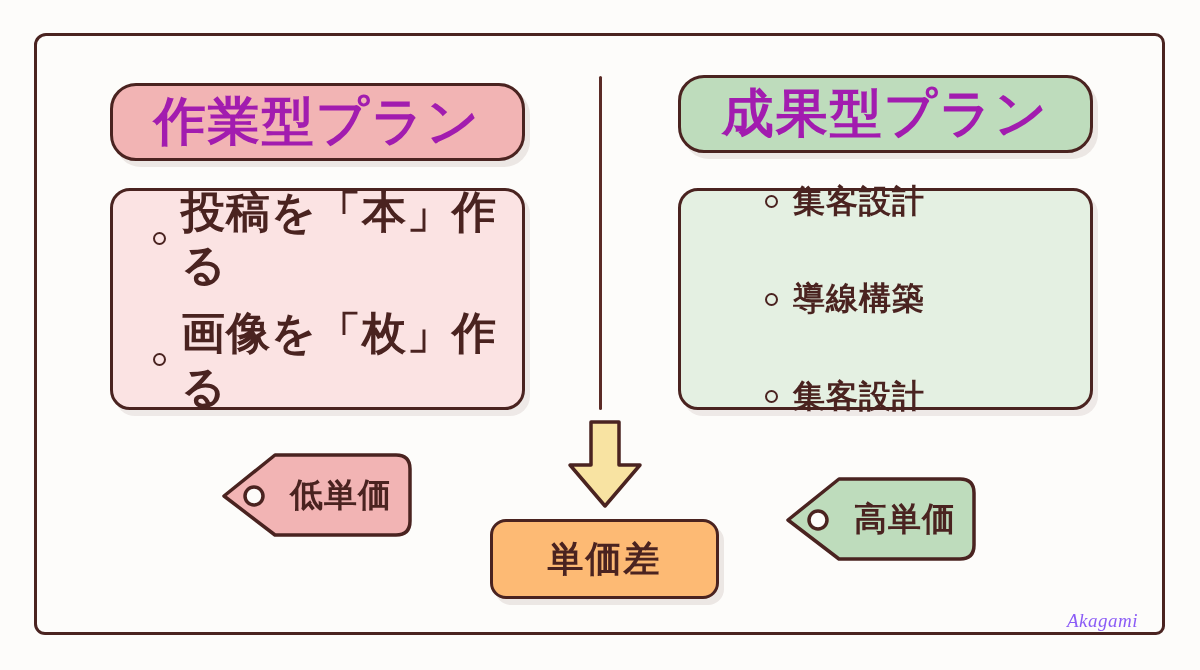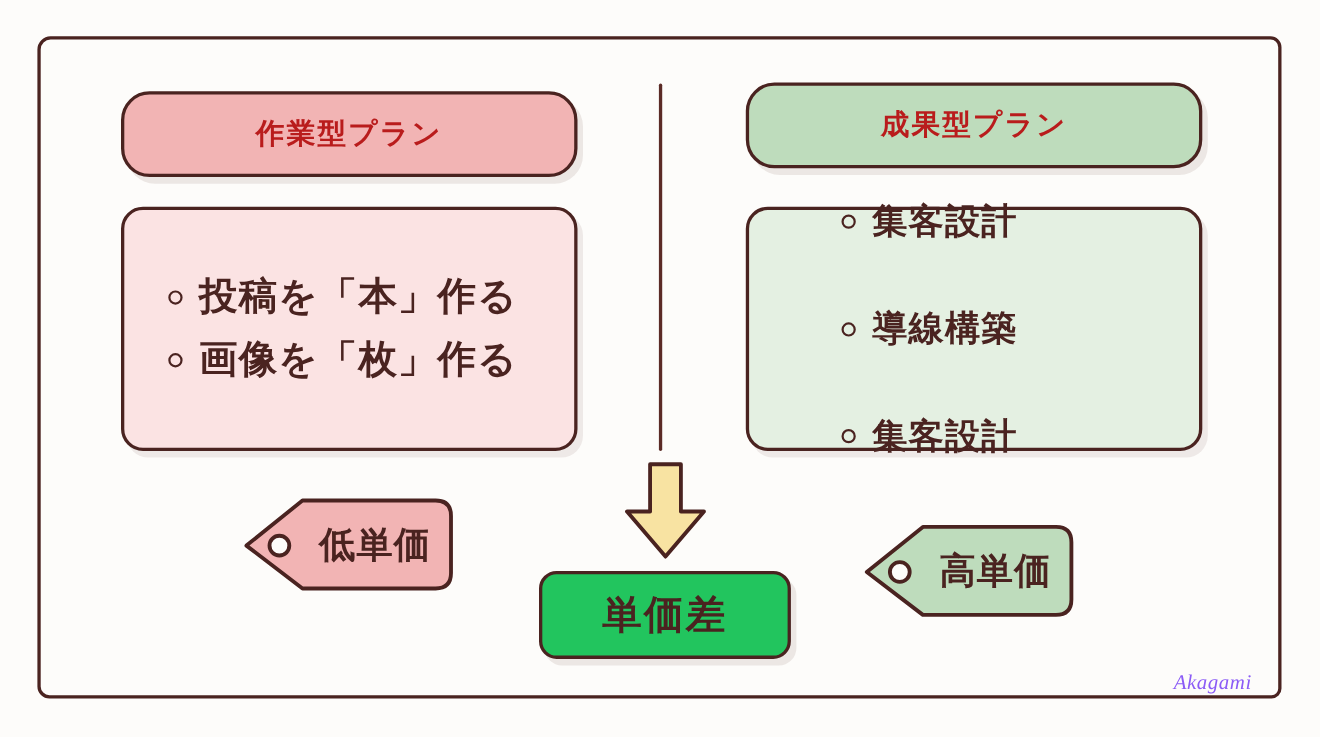--- a/index.html
+++ b/index.html
@@ -48,23 +48,23 @@
     position: absolute;
     box-sizing: border-box;
     border: 3px solid #4A2320;
     border-radius: 26px;
     display: flex;
     align-items: center;
     justify-content: center;
     box-shadow: 5px 6px 0 rgba(90,45,40,0.10);
   }
   .pill-label {
-    font-size: 26px;
-    font-weight: 700;
-    color: #b91c1c;
+    font-size: 52px;
+    font-weight: 700;
+    color: #a21caf;
     letter-spacing: 2px;
     line-height: 1;
     font-family: Liberation Serif, serif;
   }
   .pill-left {
     left: 110px; top: 83px; width: 415px; height: 78px;
     background: #F2B4B4;
   }
   .pill-right {
     left: 678px; top: 75px; width: 415px; height: 78px;
@@ -101,21 +101,21 @@
   .bullet-dot {
     width: 13px;
     height: 13px;
     border: 2px solid #4A2320;
     border-radius: 50%;
     box-sizing: border-box;
     margin-right: 15px;
     flex: none;
   }
   .bullet-text {
-    font-size: 35px;
+    font-size: 44px;
     font-weight: 700;
     color: #4A2320;
     line-height: 1.22;
     letter-spacing: 1px;
   }
   .card-right .bullet-text { font-size: 32px; }
   .card-right .bullet-row { margin: 9px 0; }
 
   
   .tag {
@@ -151,21 +151,21 @@
   }
 
   
   .center-box {
     position: absolute;
     left: 490px;
     top: 519px;
     width: 229px;
     height: 80px;
     box-sizing: border-box;
-    background: #22c55e;
+    background: #fdba74;
     border: 3px solid #4A2320;
     border-radius: 16px;
     display: flex;
     align-items: center;
     justify-content: center;
     box-shadow: 5px 6px 0 rgba(90,45,40,0.10);
   }
   .center-box-label {
     font-size: 36px;
     font-weight: 700;

